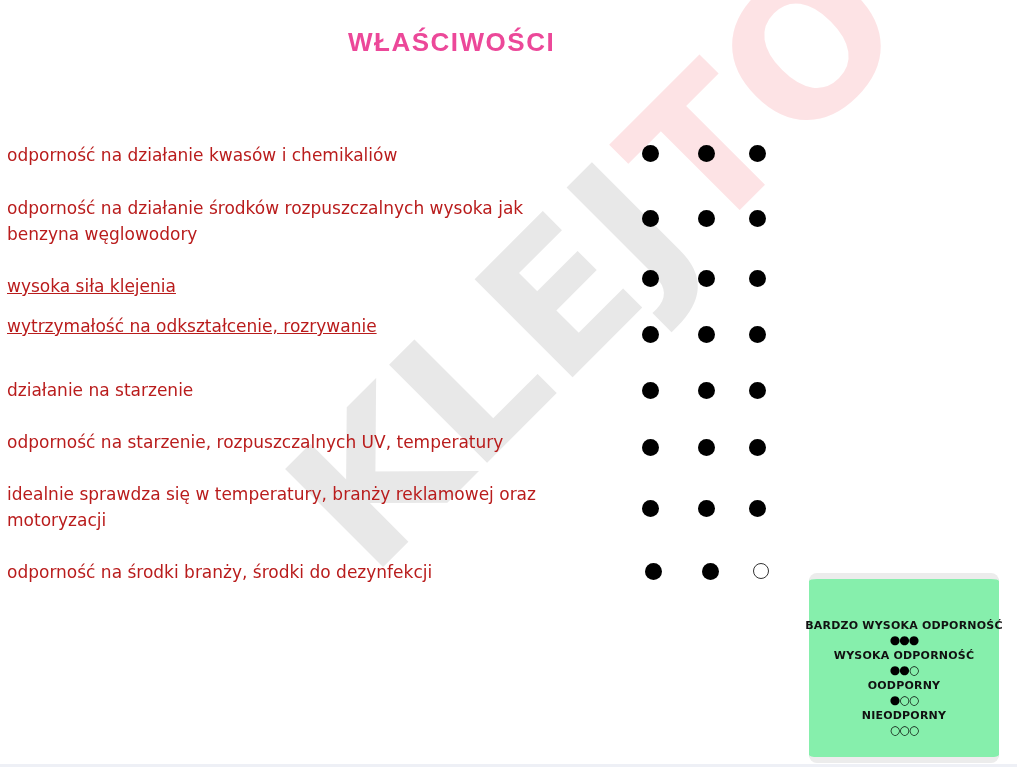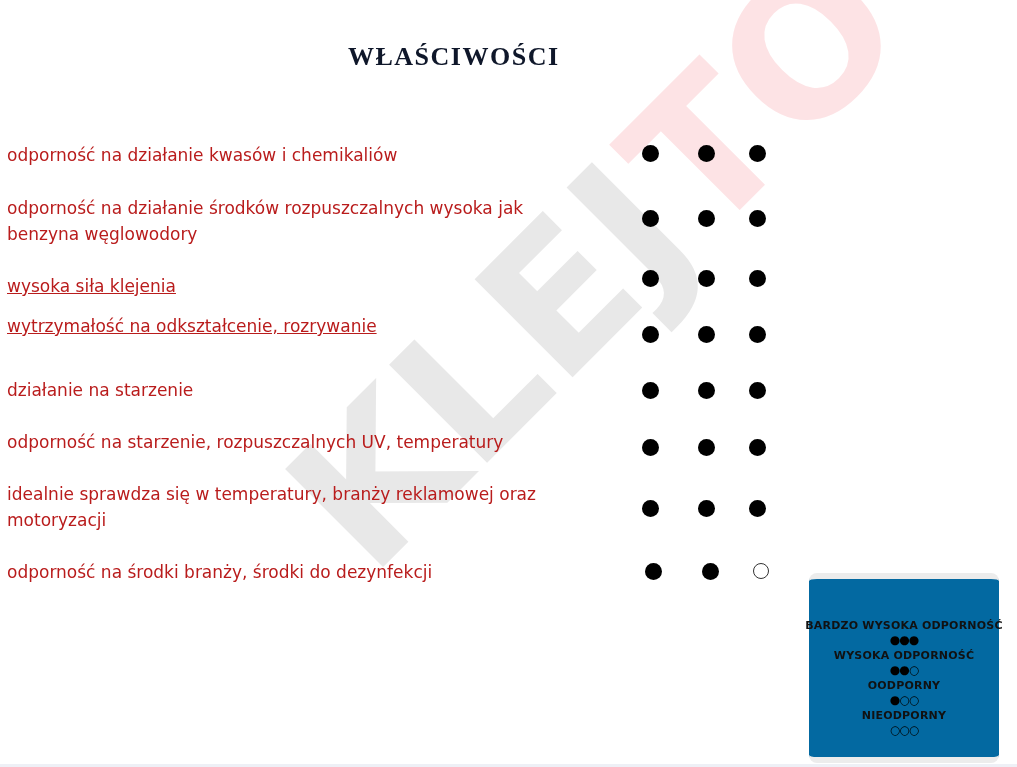--- a/index.html
+++ b/index.html
@@ -1,24 +1,24 @@
 <!DOCTYPE html>
 <html><head>
 <meta charset="utf-8">
 <style>
   html,body{margin:0;padding:0;}
   body{width:1017px;height:767px;background:#ffffff;position:relative;overflow:hidden;font-family:"DejaVu Sans",sans-serif;color:#1a1a1a;}
   .edge{position:absolute;left:0;right:0;bottom:0;height:3px;background:#eef0f6;}
   .watermark{position:absolute;left:0;top:0;width:1017px;height:767px;pointer-events:none;}
-  .title{position:absolute;left:348px;top:42px;font-family:Liberation Serif, serif;font-weight:bold;font-size:26px;letter-spacing:1.5px;color:#0f172a;}
+  .title{position:absolute;left:348px;top:27px;font-family:Liberation Sans, sans-serif;font-weight:bold;font-size:26px;letter-spacing:1.5px;color:#ec4899;}
   .row-label{position:absolute;left:7px;width:600px;font-size:17px;line-height:26px;color:#b91c1c;}
   .dots{position:absolute;left:641px;width:130px;height:20px;}
   .dot{position:absolute;top:0;width:17px;height:17px;border-radius:50%;background:#000;box-sizing:border-box;}
   .dot.empty{background:#fff;border:1px solid #333;width:16px;height:16px;}
-  .legend{position:absolute;left:809px;top:573px;width:190px;height:190px;background:#0369a1;border-top:6px solid #ececec;border-bottom:6px solid #ececec;border-radius:8px;box-sizing:border-box;}
+  .legend{position:absolute;left:809px;top:573px;width:190px;height:190px;background:#86efac;border-top:6px solid #ececec;border-bottom:6px solid #ececec;border-radius:8px;box-sizing:border-box;}
   .legend-inner{position:absolute;left:-12px;width:214px;top:40px;text-align:center;font-family:"DejaVu Sans",sans-serif;}
   .legend-label{font-size:11px;font-weight:bold;color:#111;line-height:13px;letter-spacing:0.2px;}
   .legend-dots{font-size:12px;line-height:17px;color:#000;letter-spacing:-1px;}
 </style>
 </head>
 <body>
 
 <svg class="watermark" viewBox="0 0 1017 767">
   <g transform="translate(505,360) rotate(-45)">
     <text x="-250" y="60" font-family="DejaVu Sans, sans-serif" font-weight="bold" font-size="190" fill="#e8e8e8">KLEJ</text>

